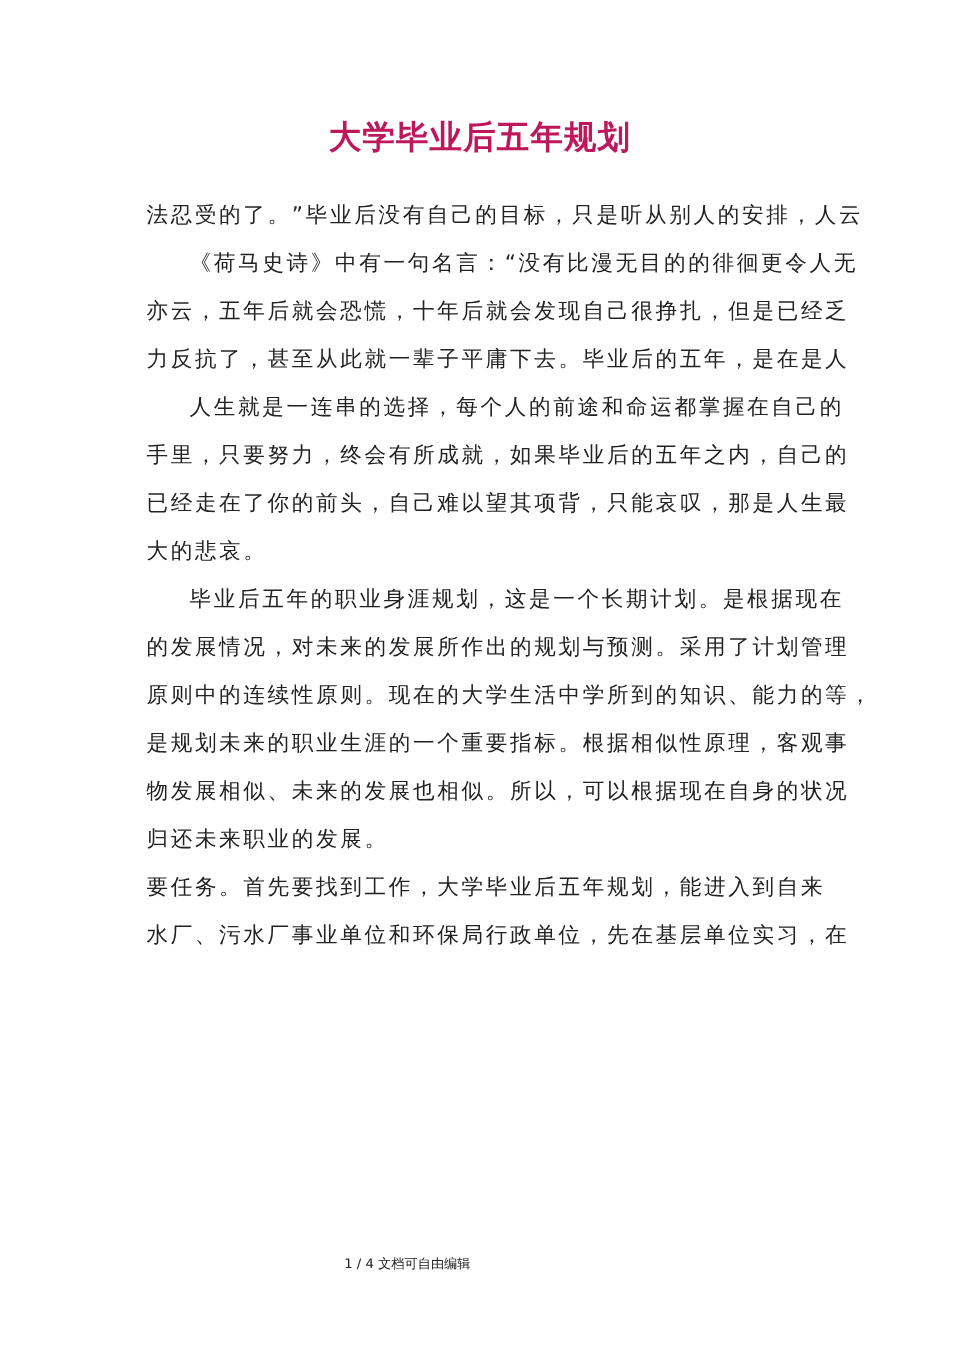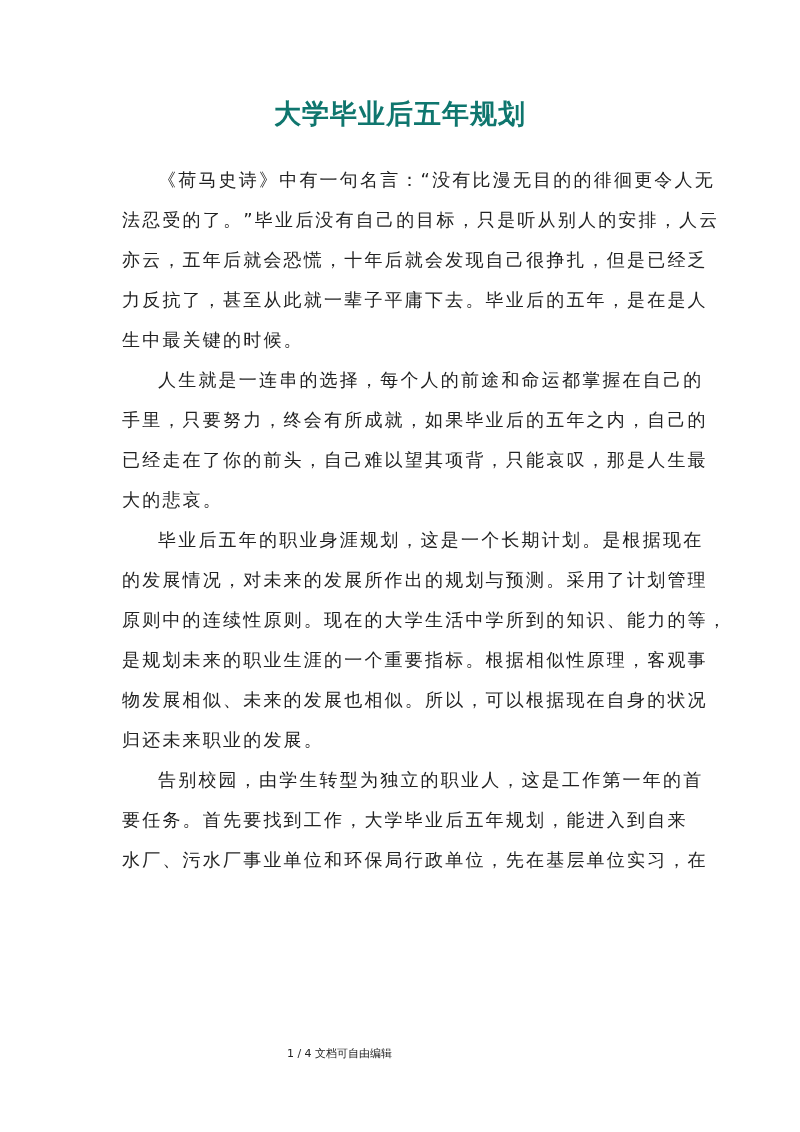--- a/index.html
+++ b/index.html
@@ -1,21 +1,21 @@
 <!DOCTYPE html>
 <html><head>
   <meta charset="utf-8">
   <style>
     html, body { margin: 0; padding: 0; background: #ffffff; }
     body { width: 800px; height: 1132px; position: relative; overflow: hidden; }
     .page { position: absolute; left: 0; top: 0; width: 800px; height: 1132px; background: #ffffff; }
     .title {
       position: absolute; left: 0; top: 96px; width: 800px; text-align: center;
       font-family: "DejaVu Serif", serif; font-weight: bold; font-size: 27px;
-      color: #0f766e; letter-spacing: 1px;
+      color: #be185d; letter-spacing: 1px;
     }
     .body-text {
       position: absolute; left: 122px; top: 160px; width: 560px;
       font-family: "DejaVu Sans", sans-serif; font-size: 18px; color: #222222;
     }
     .line {
       height: 40px; line-height: 40px; white-space: nowrap;
       letter-spacing: 2.2px; text-align: justify; text-align-last: justify;
     }
     .line.last { text-align-last: left; }
@@ -25,34 +25,32 @@
       font-family: "DejaVu Sans", sans-serif; font-size: 11px; color: #222222;
     }
   </style>
 </head>
 <body>
 
 <div class="page">
   <div class="title">大学毕业后五年规划</div>
 
   <div class="body-text" id="body-text">
+      <div class="line">法忍受的了。”毕业后没有自己的目标，只是听从别人的安排，人云</div>
       <div class="line indent">《荷马史诗》中有一句名言：“没有比漫无目的的徘徊更令人无</div>
-      <div class="line">法忍受的了。”毕业后没有自己的目标，只是听从别人的安排，人云</div>
       <div class="line">亦云，五年后就会恐慌，十年后就会发现自己很挣扎，但是已经乏</div>
       <div class="line">力反抗了，甚至从此就一辈子平庸下去。毕业后的五年，是在是人</div>
-      <div class="line last">生中最关键的时候。</div>
       <div class="line indent">人生就是一连串的选择，每个人的前途和命运都掌握在自己的</div>
       <div class="line">手里，只要努力，终会有所成就，如果毕业后的五年之内，自己的</div>
       <div class="line">已经走在了你的前头，自己难以望其项背，只能哀叹，那是人生最</div>
       <div class="line last">大的悲哀。</div>
       <div class="line indent">毕业后五年的职业身涯规划，这是一个长期计划。是根据现在</div>
       <div class="line">的发展情况，对未来的发展所作出的规划与预测。采用了计划管理</div>
       <div class="line">原则中的连续性原则。现在的大学生活中学所到的知识、能力的等，</div>
       <div class="line">是规划未来的职业生涯的一个重要指标。根据相似性原理，客观事</div>
       <div class="line">物发展相似、未来的发展也相似。所以，可以根据现在自身的状况</div>
       <div class="line last">归还未来职业的发展。</div>
-      <div class="line indent">告别校园，由学生转型为独立的职业人，这是工作第一年的首</div>
       <div class="line">要任务。首先要找到工作，大学毕业后五年规划，能进入到自来</div>
       <div class="line">水厂、污水厂事业单位和环保局行政单位，先在基层单位实习，在</div>
     </div>
 
   <div class="footer">1 / 4 文档可自由编辑</div>
 </div>
 
 </body></html>

